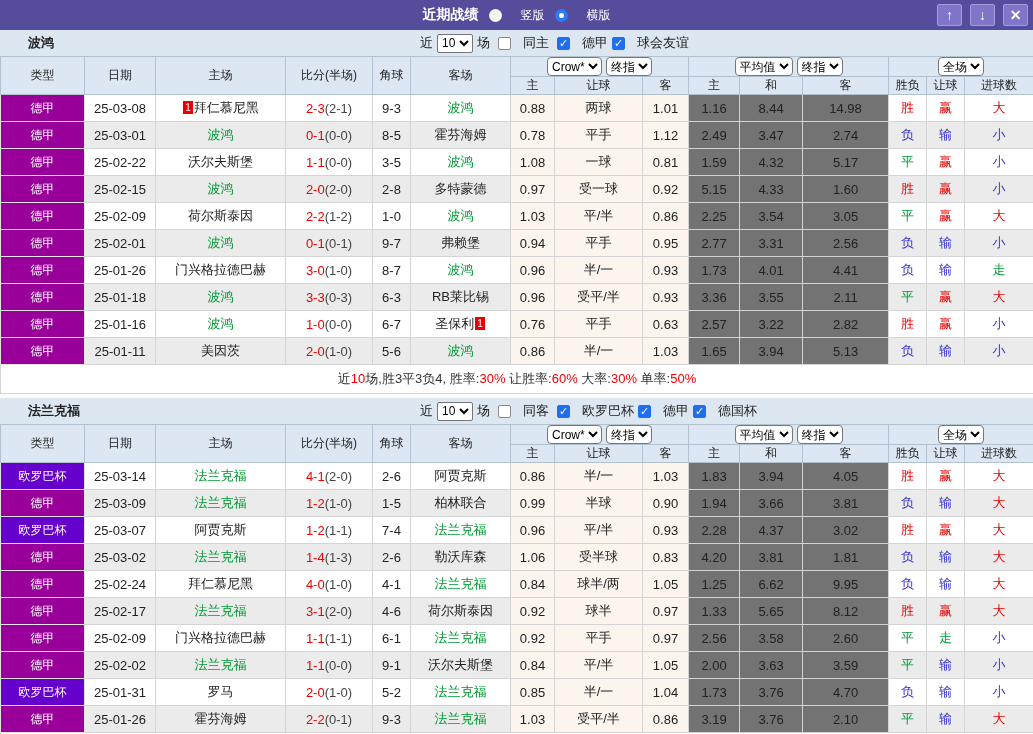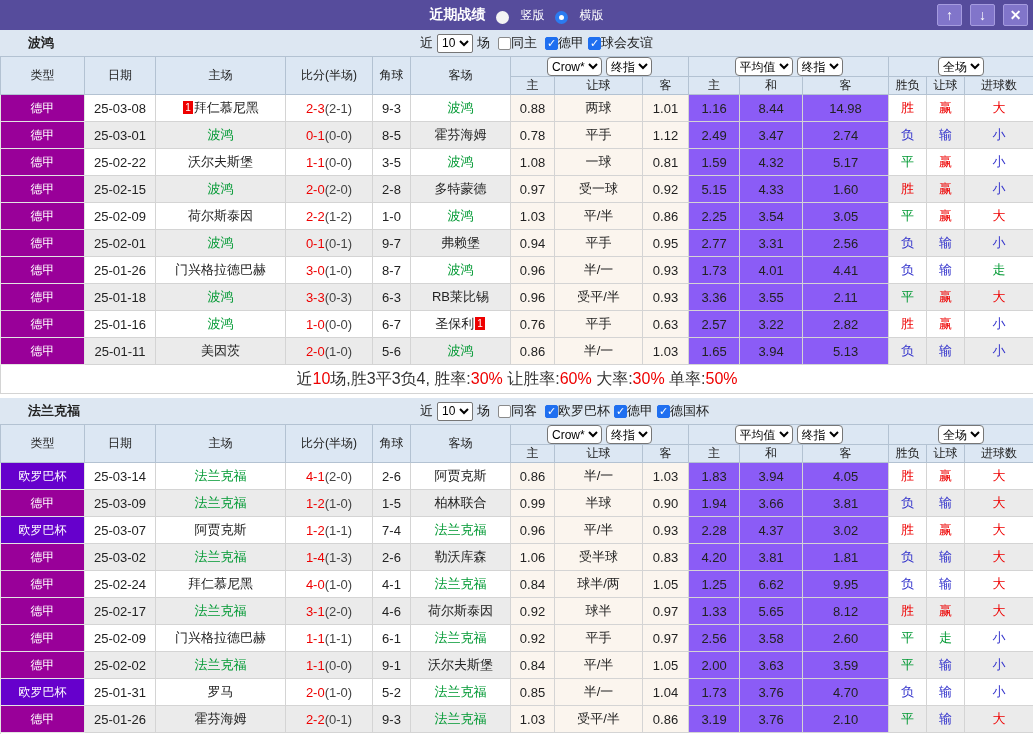--- a/index.html
+++ b/index.html
@@ -4,59 +4,59 @@
 <style>
   html,body{margin:0;padding:0;}
   body{width:1033px;height:734px;overflow:hidden;background:#fff;
        font-family:"Liberation Sans","DejaVu Sans",sans-serif;}
   .page{width:1033px;height:522px;position:relative;}
 
   
   .titlebar{height:30px;background:#564c9c;position:relative;display:flex;align-items:center;}
   .tb-center{position:absolute;left:0;right:0;top:0;bottom:0;display:flex;align-items:center;justify-content:center;gap:10px;}
   .tb-title{color:#fff;font-weight:bold;font-size:14px;}
-  .radio-label{display:inline-flex;align-items:flex-end;gap:12px;color:#fff;font-size:12px;cursor:pointer;}
+  .radio-label{display:inline-flex;align-items:center;gap:19px;color:#fff;font-size:12px;cursor:pointer;}
   .radio{width:13px;height:13px;border-radius:50%;background:#f4f4f4;display:inline-block;box-sizing:border-box;}
   .radio.checked{background:#fff;border:4px solid #2b7bf0;}
   .tb-buttons{position:absolute;right:5px;top:4px;display:flex;gap:8px;}
   .tb-btn{width:25px;height:22px;background:#8175ca;border:1px solid #a59bdf;border-radius:2px;
           color:#fff;font-size:14px;font-weight:bold;display:flex;align-items:center;justify-content:center;cursor:pointer;padding:0;}
 
   
   .section-bar{height:26px;background:#dde7f2;position:relative;display:flex;align-items:center;}
   .team-name{margin-left:28px;font-weight:bold;font-size:13px;color:#222;}
   .filter{position:absolute;left:420px;display:flex;align-items:center;gap:4px;font-size:13px;color:#222;}
   .filter select{font-size:12px;height:19px;border:1px solid #767676;background:#fff;border-radius:2px;}
-  .cb-label{display:inline-flex;align-items:center;gap:0;cursor:pointer;margin-left:4px;}
+  .cb-label{display:inline-flex;align-items:center;gap:12px;cursor:pointer;margin-left:4px;}
   .cb{width:13px;height:13px;box-sizing:border-box;background:#fff;border:1px solid #8a8a8a;border-radius:2px;
       display:inline-flex;align-items:center;justify-content:center;font-size:11px;line-height:11px;color:#fff;}
   .cb.checked{background:#1f6ff0;border-color:#1f6ff0;}
 
   
   table{border-collapse:collapse;table-layout:fixed;width:1033px;font-size:13px;}
   th{background:#dce7f3;border:1px solid #b3c2d2;font-weight:normal;font-size:12px;color:#222;padding:0;}
   thead tr.hrow1 th{height:19px;}
   thead tr.hrow2 th{height:16px;}
   .selcell select{font-size:12px;height:19px;border:1px solid #767676;background:#fff;border-radius:4px;margin:0 2px;}
   td{border:1px solid #d4d4d4;text-align:center;padding:0;height:26px;color:#222;}
   tbody tr td.plain{background:#fff;}
   tbody tr:nth-child(even) td.plain{background:#ebebeb;}
   td.league{background:#990099;color:#fff;font-size:12px;border-color:#e3e3e3;}
   td.league.cup{background:#6600cc;}
   td.g1{background:#fbf5ee;}
-  td.g2{background:#8b5cf6;}
+  td.g2{background:#737373;}
   .tname.green{color:#009933;}
   .badge{display:inline-block;background:#ee0000;color:#fff;font-size:10px;line-height:13px;padding:0 2px;
          vertical-align:1px;margin:0 1px;}
   .score .main{color:#ee0000;}
   .score .half{color:#444;}
   .res.red{color:#ee0000;}
   .res.green{color:#009933;}
   .res.blue{color:#3333cc;}
-  tfoot td{height:28px;background:#fff;font-size:16px;color:#333;border:1px solid #d4d4d4;}
+  tfoot td{height:28px;background:#fff;font-size:13px;color:#333;border:1px solid #d4d4d4;}
   .summary-line span.red{color:#ee0000;}
   .gap{height:4px;background:#fff;}
 </style>
 </head>
 <body>
 
 <div class="page">
 
   <div class="titlebar">
     <div class="tb-center">

